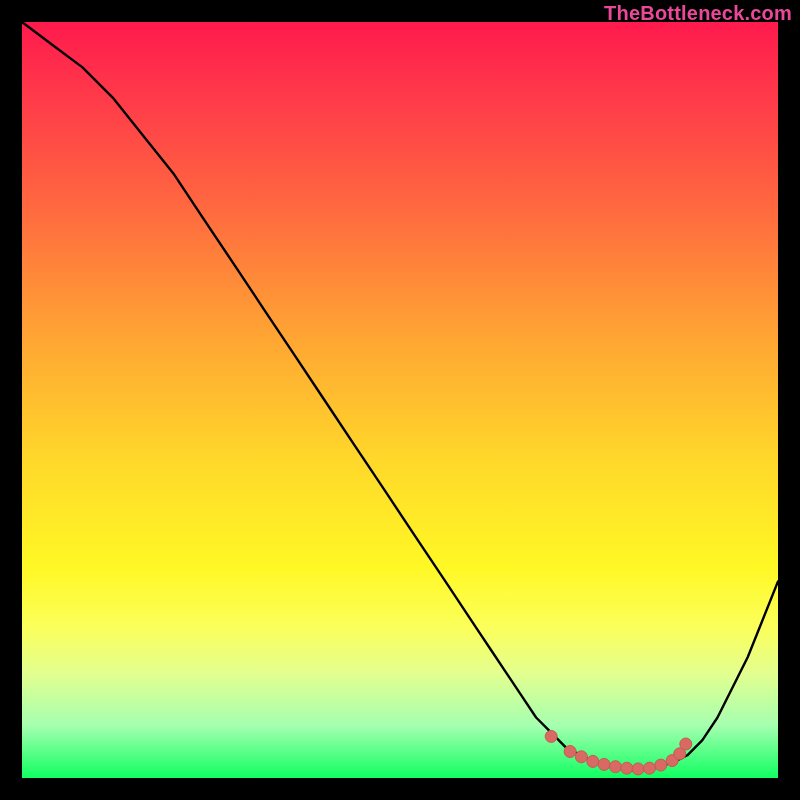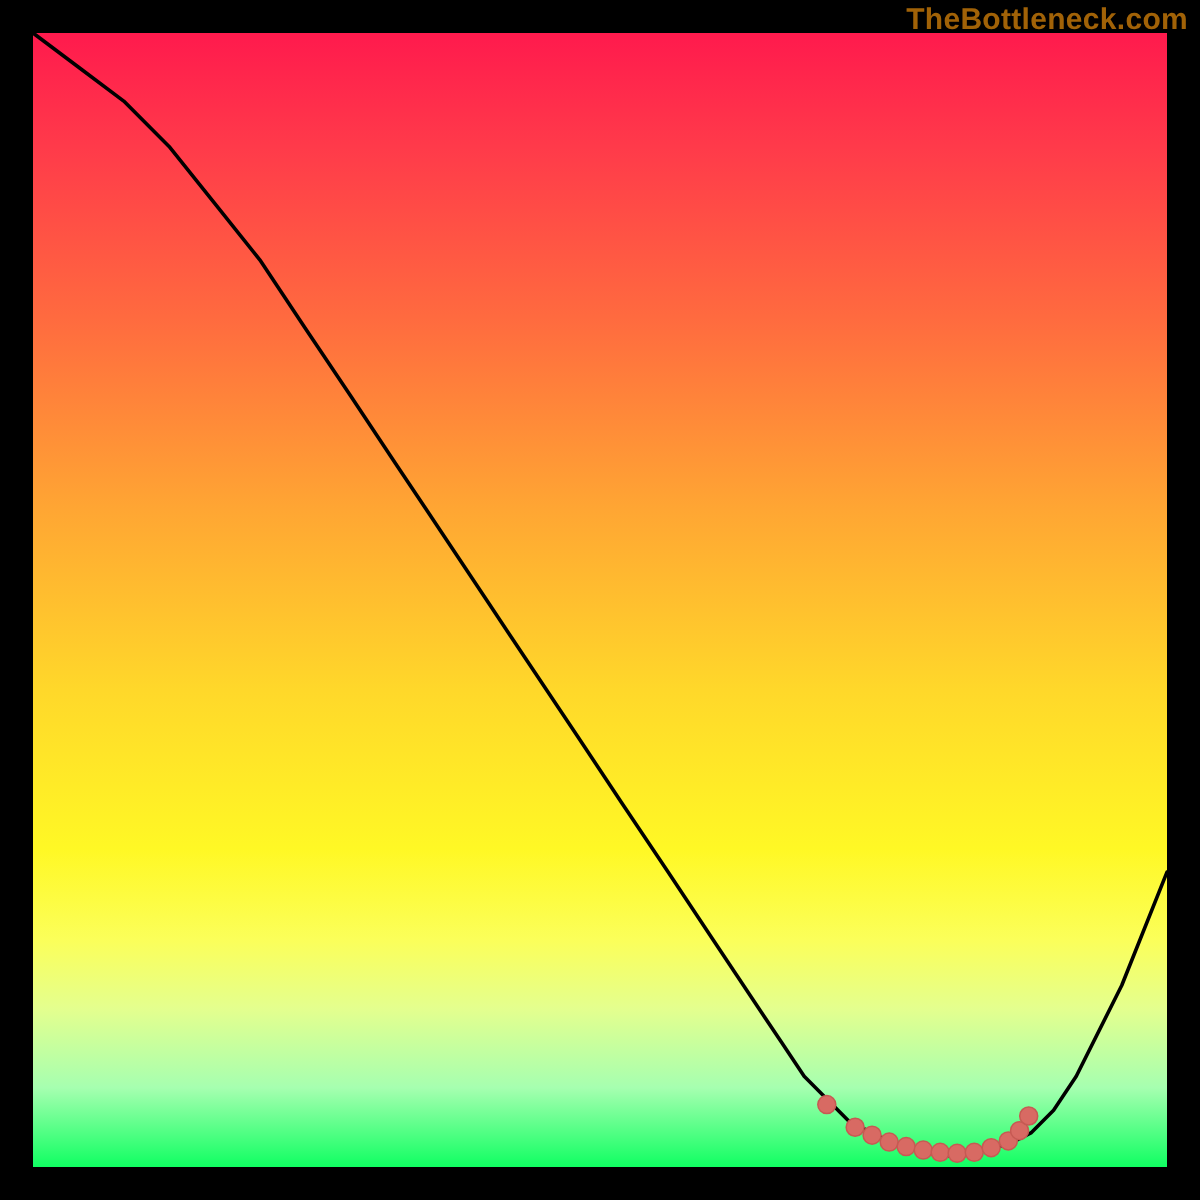--- a/index.html
+++ b/index.html
@@ -22,21 +22,21 @@
       #a6ffb0 93%,
       #10ff62 100%);
   }
   .watermark {
     position: absolute;
     top: 2px;
     right: 8px;
     font-family: Arial, Helvetica, sans-serif;
     font-size: 20px;
     font-weight: bold;
-    color: #a16207;
+    color: #ec4899;
     letter-spacing: 0.2px;
   }
   svg.plot {
     position: absolute;
     left: 22px;
     top: 22px;
     width: 756px;
     height: 756px;
     overflow: visible;
   }

